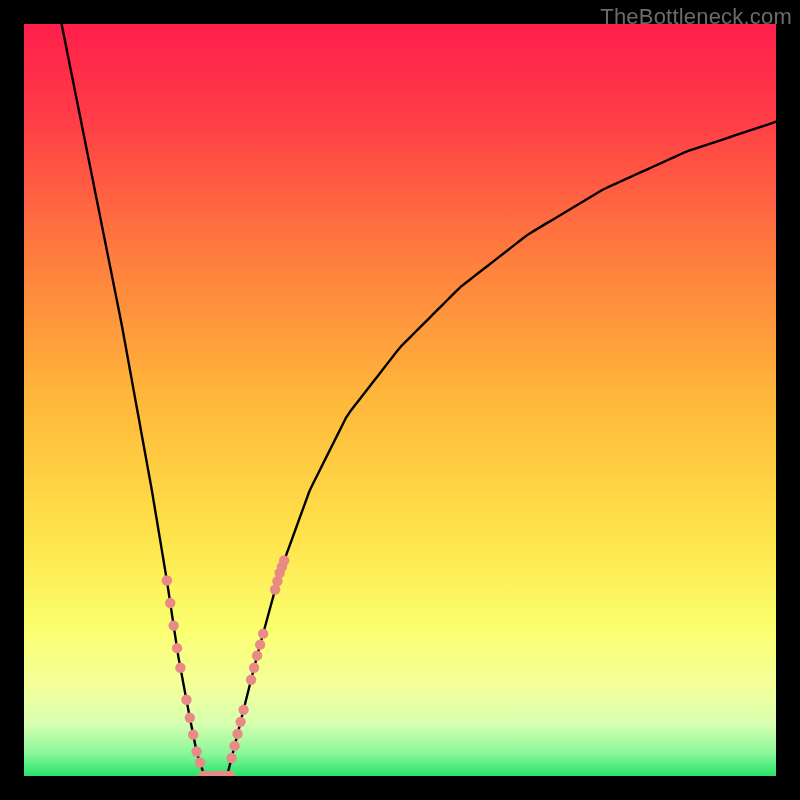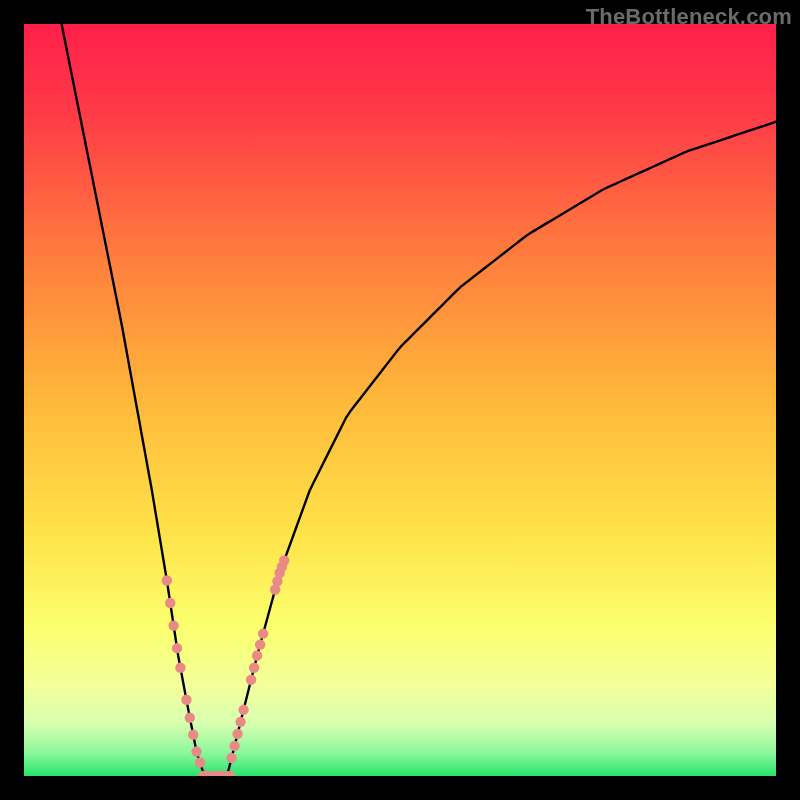--- a/index.html
+++ b/index.html
@@ -25,21 +25,21 @@
     top: 0;
     width: 752px;
     height: 752px;
   }
   .watermark {
     position: absolute;
     top: 4px;
     right: 8px;
     color: #6b6b6b;
     font-size: 22px;
-    font-weight: 700;
+    font-weight: 400;
     letter-spacing: 0.2px;
     user-select: none;
   }
   svg {
     display: block;
   }
 </style>
 </head>
 <body>
 

